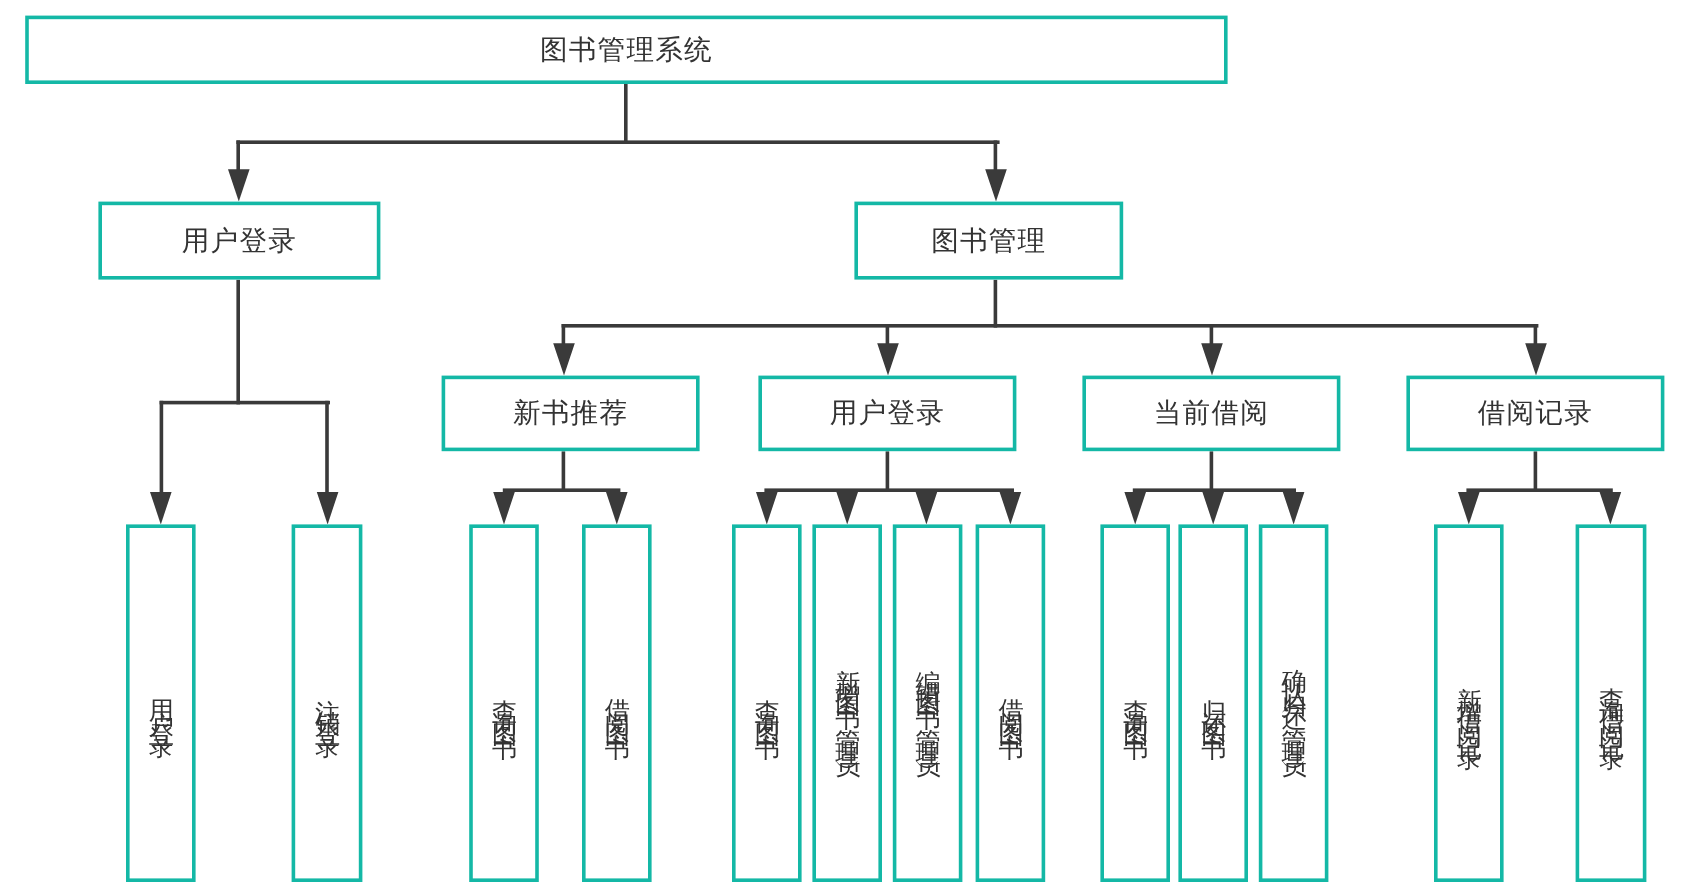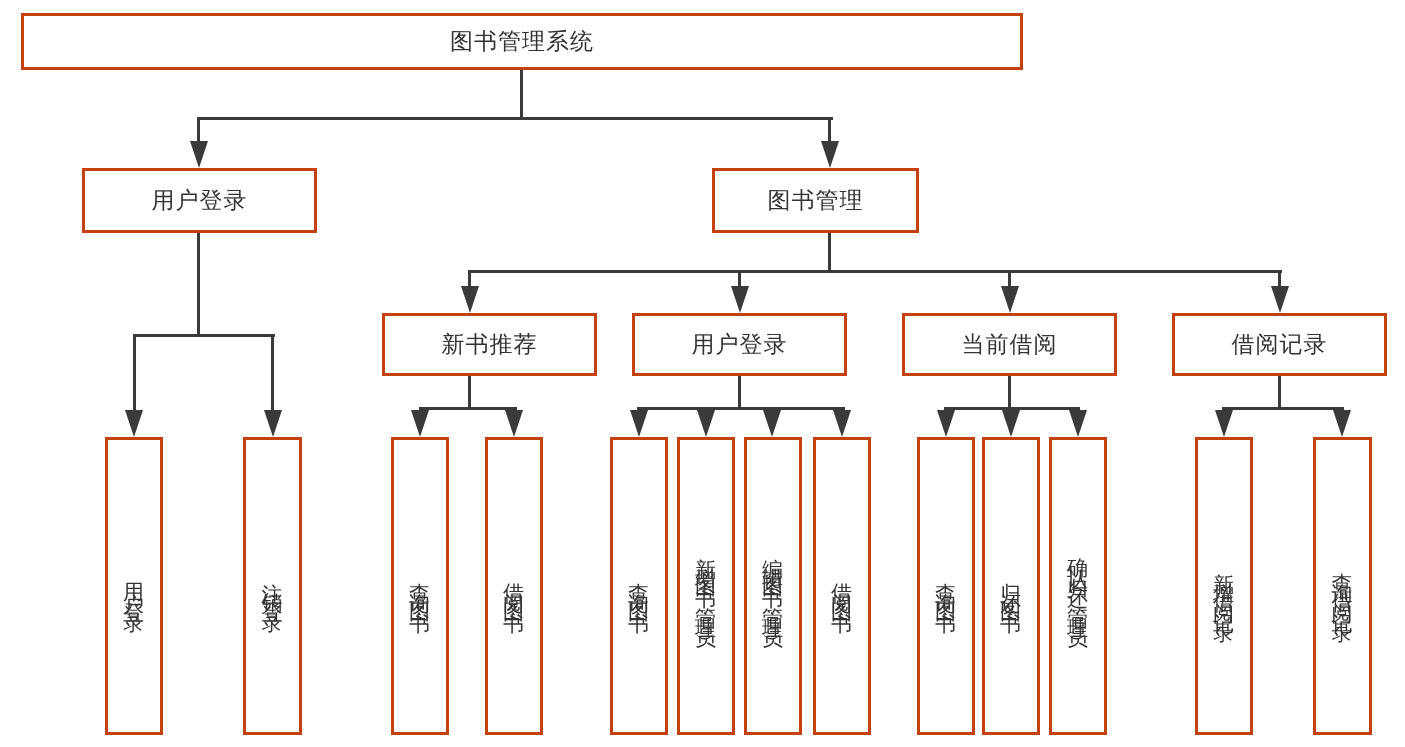--- a/index.html
+++ b/index.html
@@ -11,21 +11,21 @@
     width: 1405px;
     height: 747px;
     background: #ffffff;
     overflow: hidden;
   }
 
   
   .box {
     position: absolute;
     background: #ffffff;
-    border: 3px solid #c2410c;
+    border: 3px solid #14b8a6;
     display: flex;
     align-items: center;
     justify-content: center;
   }
   .hbox { font-size: 23px; letter-spacing: 1px; }
 
   
   .vbox .vtext {
     writing-mode: vertical-lr;
     text-orientation: mixed;
@@ -113,25 +113,25 @@
   <div class="arrow" style="left:1215px; top:410px;"></div>
   <div class="arrow" style="left:1333px; top:410px;"></div>
 
   <div class="box hbox" style="left:21px; top:13px; width:1002px; height:57px;">
     <span>图书管理系统</span>
   </div>
 
   <div class="box hbox" style="left:82px; top:168px; width:235px; height:65px;">
     <span>用户登录</span>
   </div>
-  <div class="box hbox" style="left:712px; top:168px; width:207px; height:65px;">
+  <div class="box hbox" style="left:712px; top:168px; width:224px; height:65px;">
     <span>图书管理</span>
   </div>
 
-  <div class="box hbox" style="left:382px; top:313px; width:215px; height:63px;">
+  <div class="box hbox" style="left:368px; top:313px; width:215px; height:63px;">
     <span>新书推荐</span>
   </div>
   <div class="box hbox" style="left:632px; top:313px; width:215px; height:63px;">
     <span>用户登录</span>
   </div>
   <div class="box hbox" style="left:902px; top:313px; width:215px; height:63px;">
     <span>当前借阅</span>
   </div>
   <div class="box hbox" style="left:1172px; top:313px; width:215px; height:63px;">
     <span>借阅记录</span>

